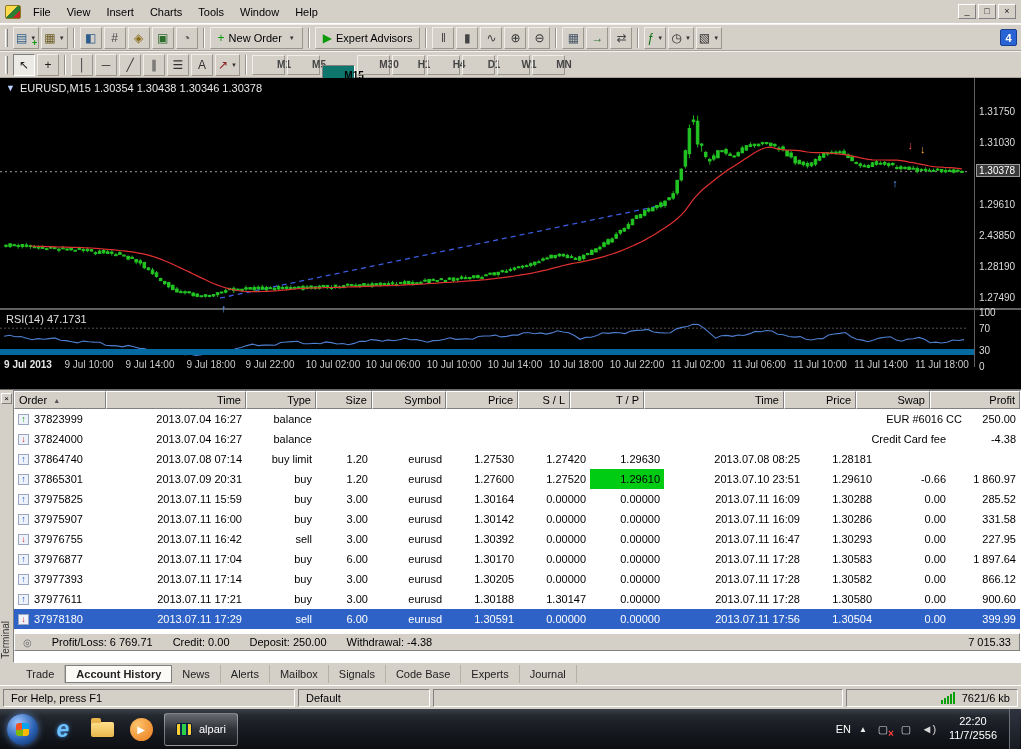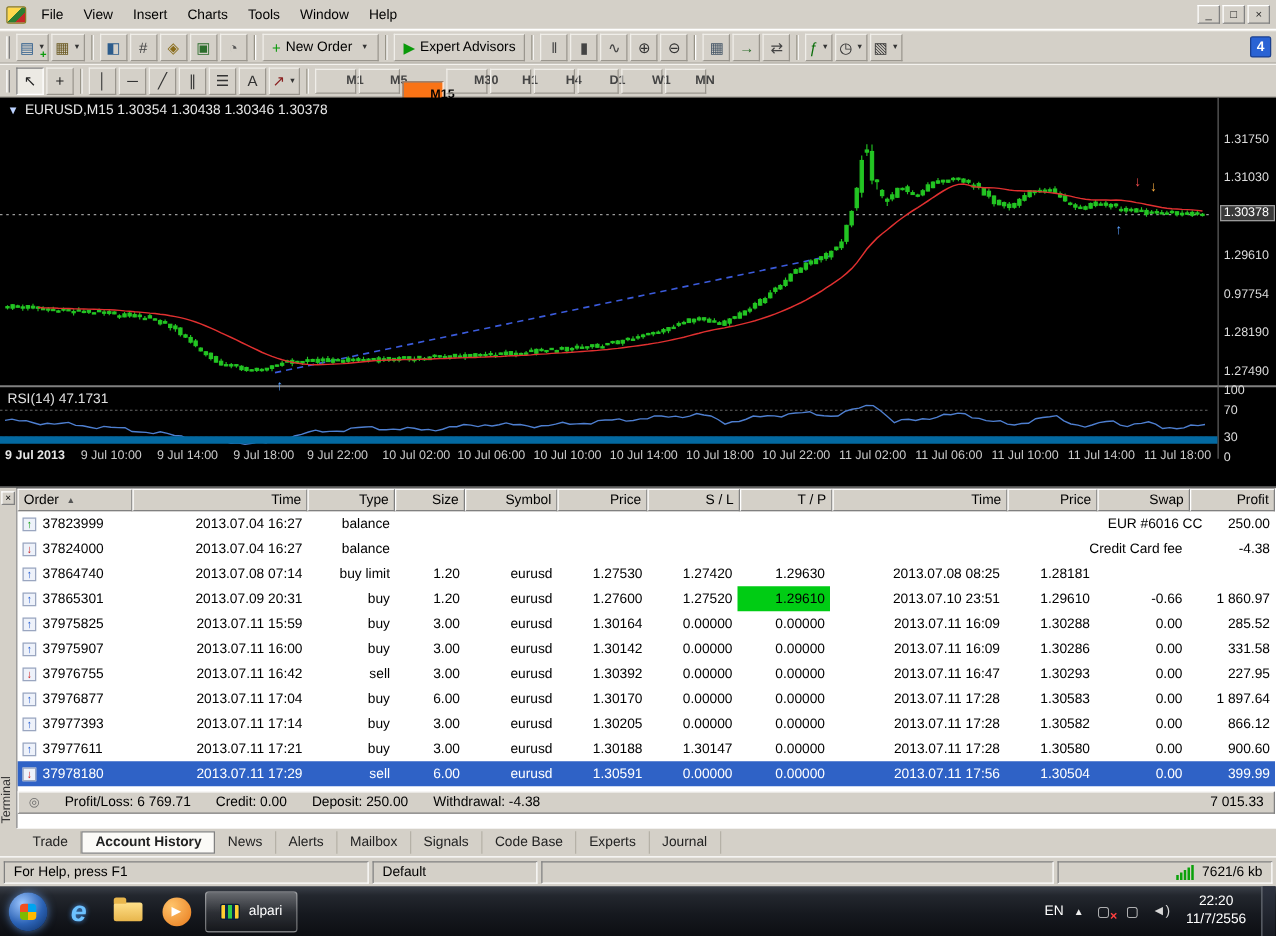--- a/index.html
+++ b/index.html
@@ -28,21 +28,21 @@
     margin:0 1px; padding:0 2px; border:1px solid; border-color:#f0eee9 #9a968e #9a968e #f0eee9; background:#d4d0c8; position:relative; }
   .tbtn .glyph { font-size:12px; line-height:12px; }
   .tbtn .badge { position:absolute; right:1px; bottom:0; font-size:9px; font-weight:bold; color:#0a9a0a; }
   .tbtn .dd { font-size:6px; margin-left:3px; color:#333; }
   .tbtn.labeled { padding:0 7px; gap:4px; }
   .tbtn .lbl { font-size:11px; }
   .tbtn.pressed { background:#eceae4; border-color:#808080 #fff #fff #808080; }
   .sep { width:2px; height:20px; border-left:1px solid #989488; border-right:1px solid #fff; margin:0 4px; }
   .pbtn { width:27px; height:20px; display:flex; align-items:center; justify-content:center; font-size:10px; font-weight:bold;
     color:#444; margin:0 1px; border:1px solid; border-color:#f0eee9 #9a968e #9a968e #f0eee9;padding-left:31px; }
-  .pbtn.active { background:#f97316; border-color:#808080 #fff #fff #808080; color:#000;margin-top:21px; }
+  .pbtn.active { background:#0f766e; border-color:#808080 #fff #fff #808080; color:#000;margin-top:21px; }
   .badge4 { margin-left:auto; width:17px; height:17px; background:#2a63d4; border:1px solid #1a3f8f; border-radius:2px;
     color:#fff; font-weight:bold; font-size:11px; display:flex; align-items:center; justify-content:center; }
 
   
   .chart-window { height:312px; position:relative; background:#000; border-bottom:1px solid #6a6a6a; }
   #chart-svg { position:absolute; left:0; top:0; }
   .chart-header { position:absolute; left:6px; top:4px; color:#e8e8e8; display:flex; gap:5px; align-items:center; z-index:3; }
   .chart-header .cicon { color:#bcd2ff; font-size:9px; }
   .rsi-label { position:absolute; left:6px; top:235px; color:#e0e0e0; z-index:3; }
   .price-scale { position:absolute; right:0; top:0; bottom:22px; width:47px; border-left:1px solid #5f5f5f; z-index:2; }
@@ -764,21 +764,21 @@
     <div class="chart-header">
       <span class="cicon">▼</span>
       <span>EURUSD,M15 1.30354 1.30438 1.30346 1.30378</span>
     </div>
     <div class="rsi-label">RSI(14) 47.1731</div>
     <div class="price-scale" id="price-scale">
       <div class="cur-price" id="current-price-label" style="top: 86px;">1.30378</div>
     <div class="pl" style="top: 28px;">1.31750</div>
         <div class="pl" style="top: 59px;">1.31030</div>
         <div class="pl" style="top: 121px;">1.29610</div>
-        <div class="pl" style="top: 152px;">0.97754</div>
+        <div class="pl" style="top: 152px;">2.43850</div>
         <div class="pl" style="top: 183px;">1.28190</div>
         <div class="pl" style="top: 214px;">1.27490</div>
         <div class="pl" style="top: 229px;">100</div>
         <div class="pl" style="top: 245px;">70</div>
         <div class="pl" style="top: 267px;">30</div>
         <div class="pl" style="top: 283px;">0</div>
       </div>
     <div class="time-axis" id="time-axis">
         <div class="tl b" style="left: 28px;">9 Jul 2013</div>
         <div class="tl" style="left: 89px;">9 Jul 10:00</div>
@@ -818,21 +818,21 @@
           </div>
           <div class="hcell" style="width: 56px;">
             <span>Size</span>
           </div>
           <div class="hcell" style="width: 74px;">
             <span>Symbol</span>
           </div>
           <div class="hcell" style="width: 72px;">
             <span>Price</span>
           </div>
-          <div class="hcell" style="width: 74px;">
+          <div class="hcell" style="width: 52px;">
             <span>S / L</span>
           </div>
           <div class="hcell" style="width: 74px;">
             <span>T / P</span>
           </div>
           <div class="hcell" style="width: 140px;">
             <span>Time</span>
           </div>
           <div class="hcell" style="width: 72px;">
             <span>Price</span>

